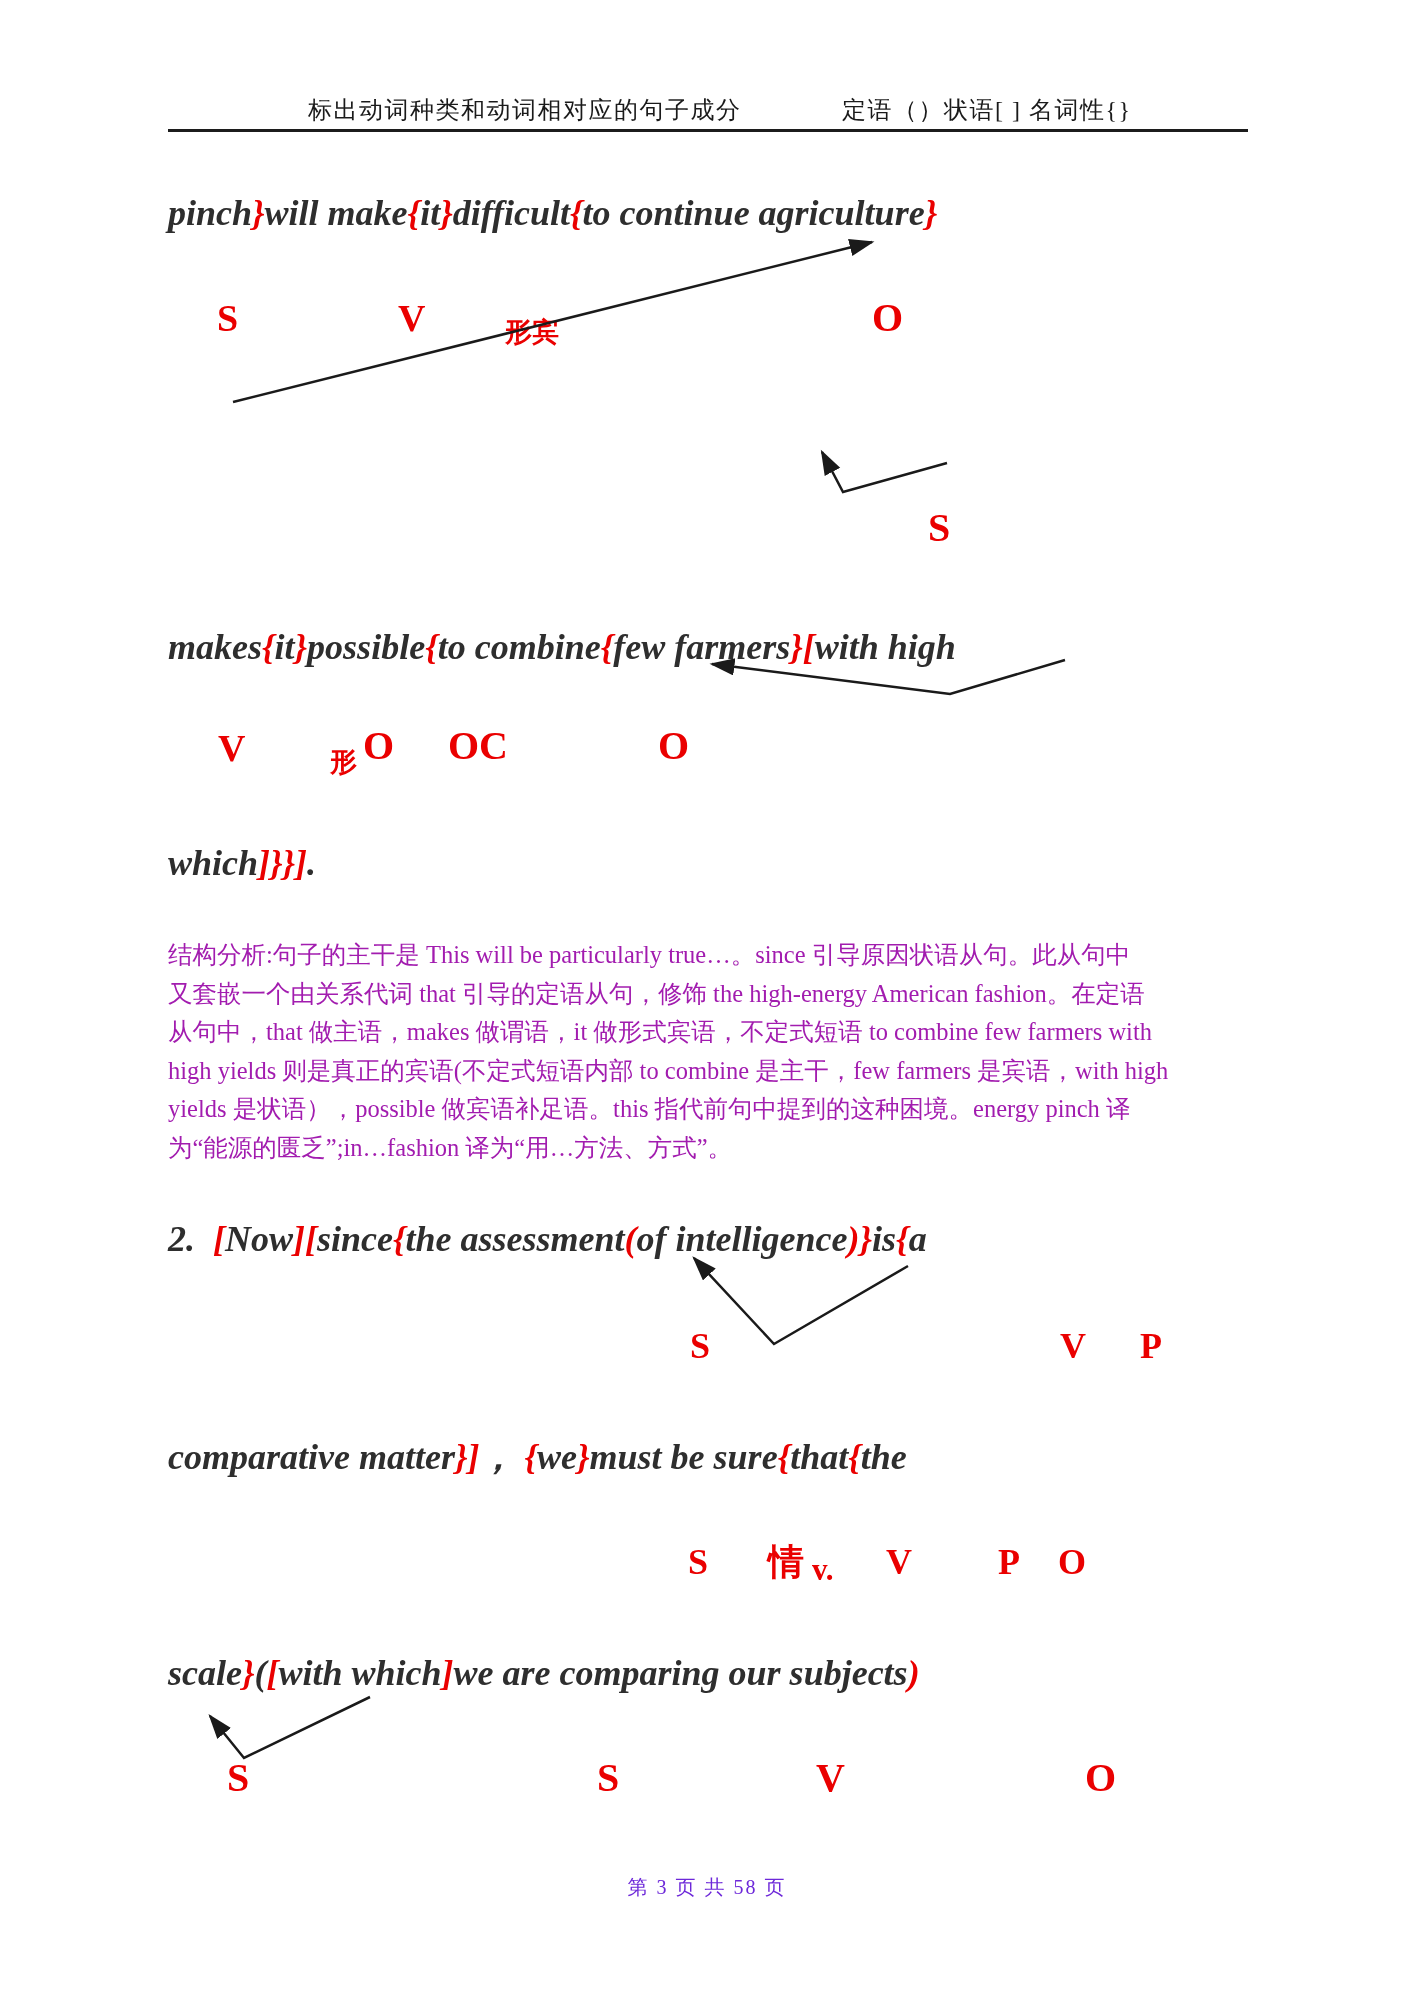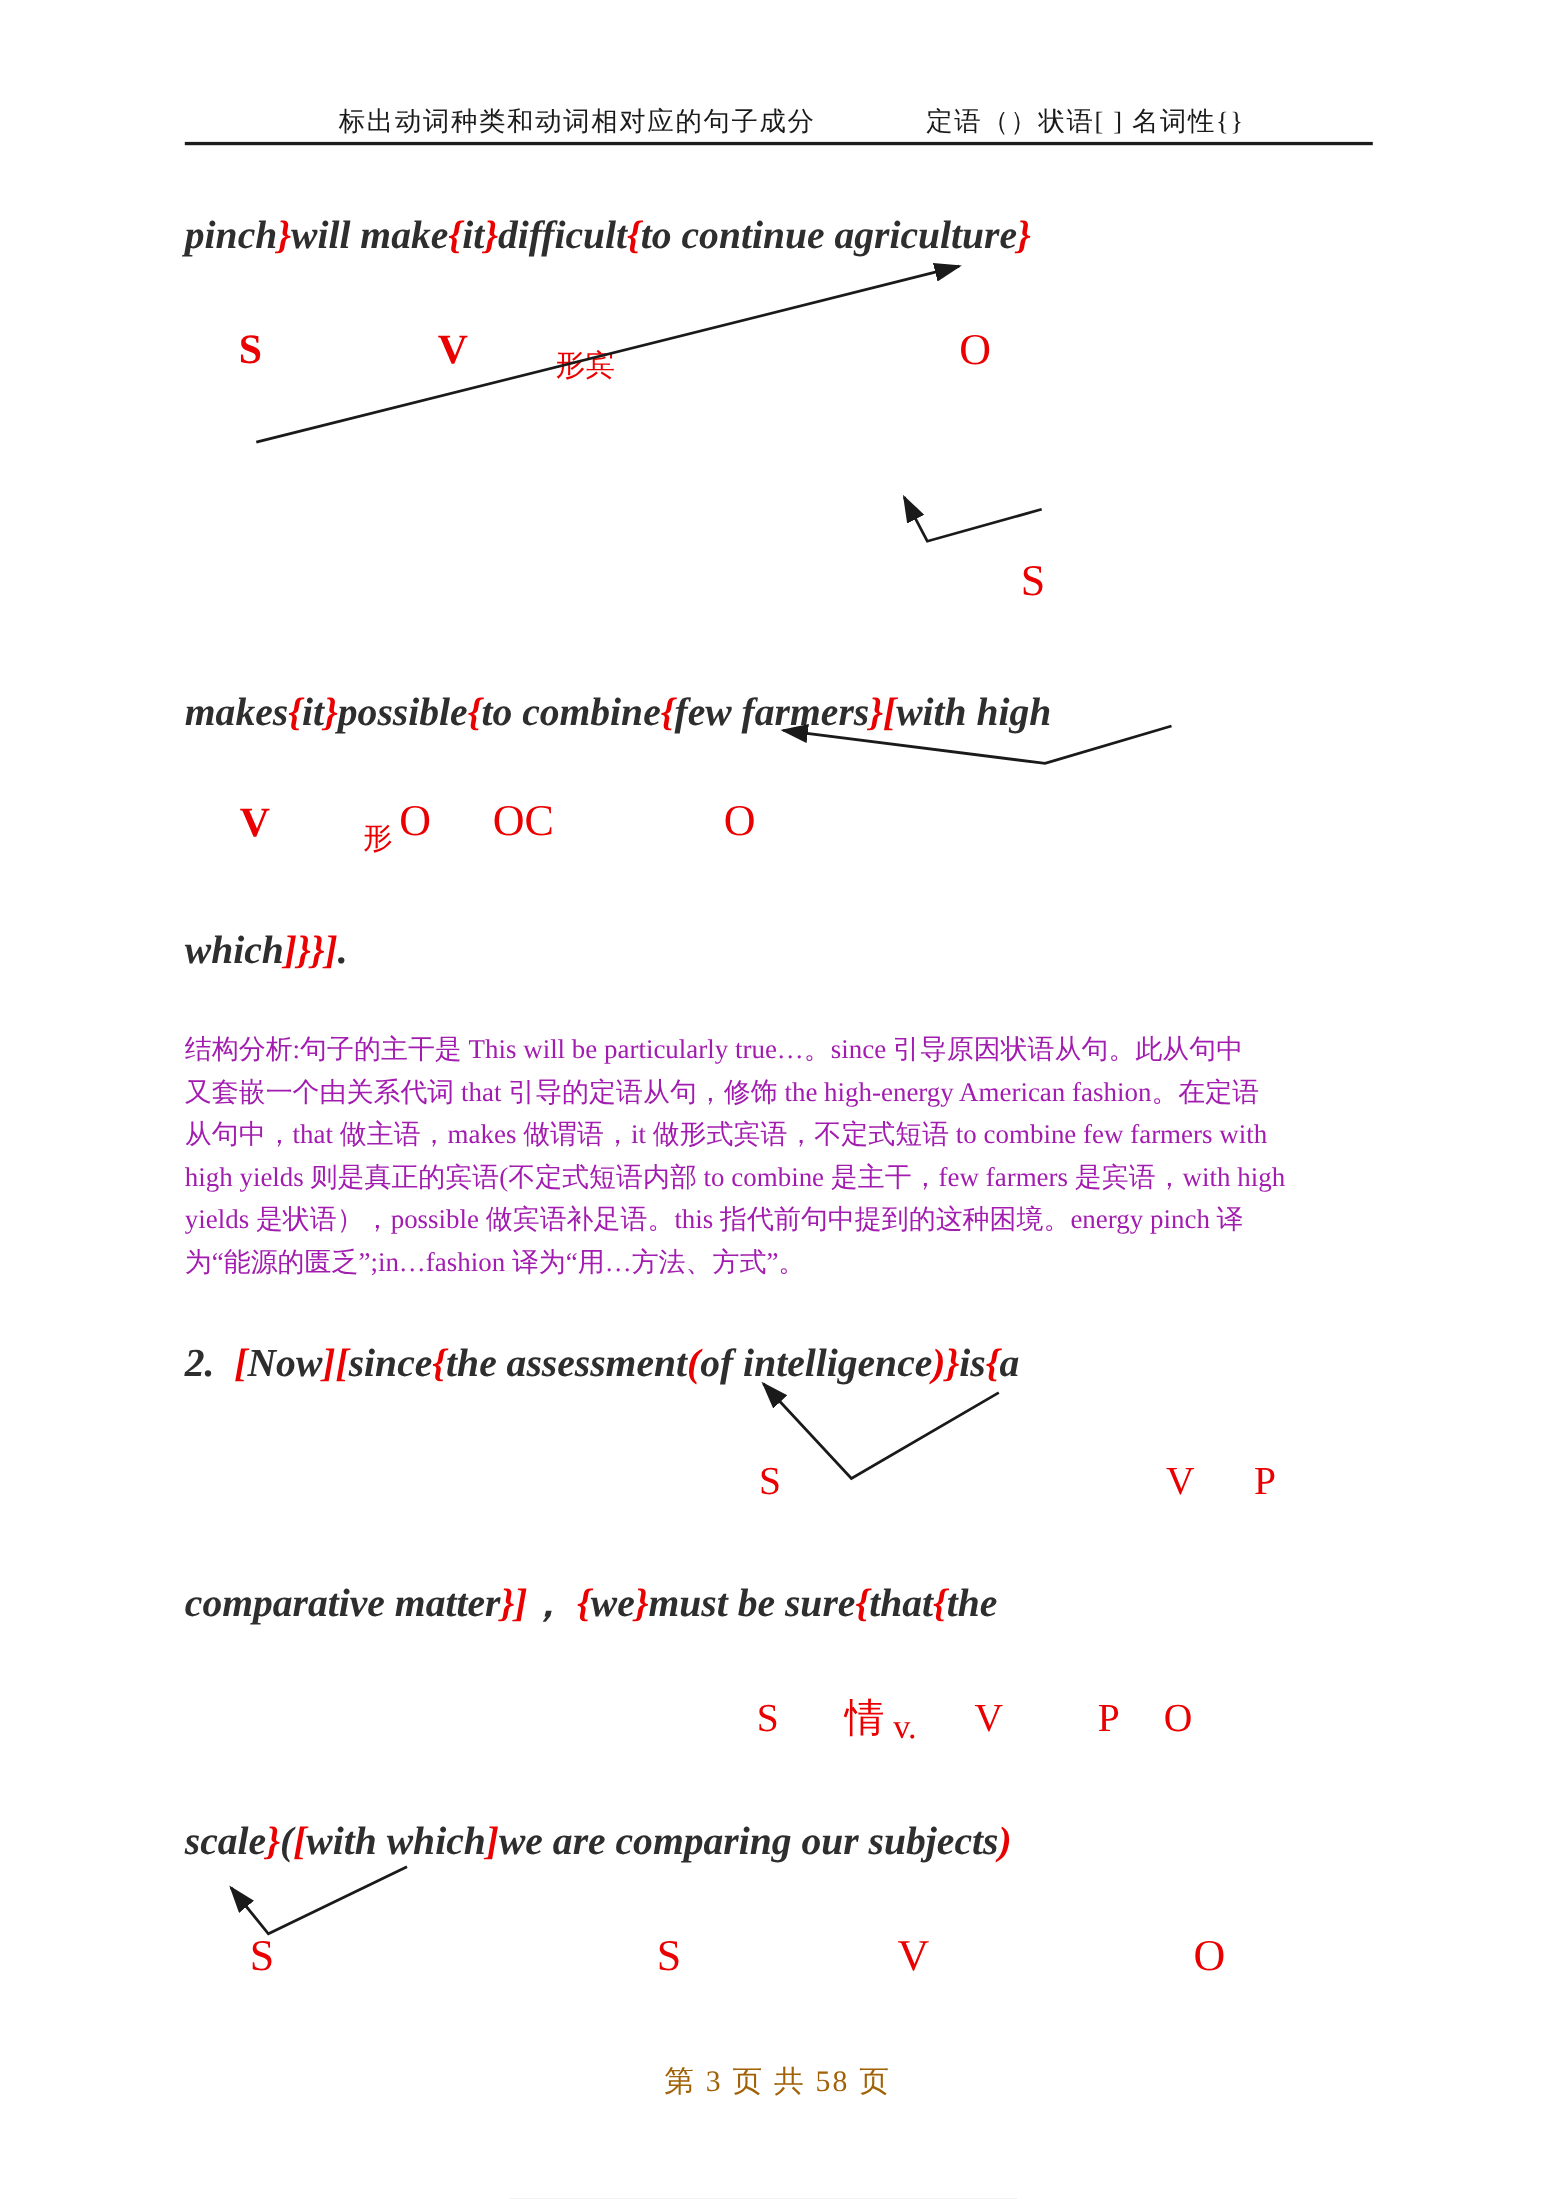--- a/index.html
+++ b/index.html
@@ -14,35 +14,35 @@
   .hdr-right { left:842px; }
   .hdr-rule { position:absolute; left:168px; top:129px; width:1080px; height:0; border-top:3px solid #1c1c1c; }
 
   .sline {
     position:absolute; left:168px; white-space:pre;
     font-weight:bold; font-size:36px; line-height:46px; color:var(--ink);font-style:italic;
   }
   .run.red { color:var(--red); }
   .run.ink { color:var(--ink); }
 
-  .lbl { position:absolute; color:var(--red); font-size:40px; line-height:44px; font-weight:normal; white-space:pre; }
+  .lbl { position:absolute; color:var(--red); font-size:40px; line-height:44px; font-weight:bold; white-space:pre; }
   .lbl.bold { font-weight:bold; font-size:38px; }
   .lbl.cn   { font-size:27px; }
   .lbl.mid  { font-size:36px; }
   .lbl.vsm  { font-size:31px; }
 
   .analysis {
     position:absolute; left:168px; top:936px; width:1086px;
     font-size:24.5px; line-height:38.6px; color:#a21caf;
     white-space:pre-line;
   }
   .overlay { position:absolute; left:0; top:0; pointer-events:none; }
   .footer {
     position:absolute; top:1874px; left:50%; transform:translateX(-50%);
-    font-size:27px; color:#a16207; letter-spacing:2px; white-space:pre;font-family:Liberation Serif, serif;
+    font-size:20px; color:#6d28d9; letter-spacing:2px; white-space:pre;font-family:Liberation Serif, serif;
   }
 </style>
 </head>
 <body>
 
 <div class="page" style="--red: #ea0000; --ink: #2e2e2e;">
 
   <div class="hdr hdr-left">标出动词种类和动词相对应的句子成分</div>
   <div class="hdr hdr-right">定语（）状语[ ] 名词性{}</div>
   <div class="hdr-rule"></div>

